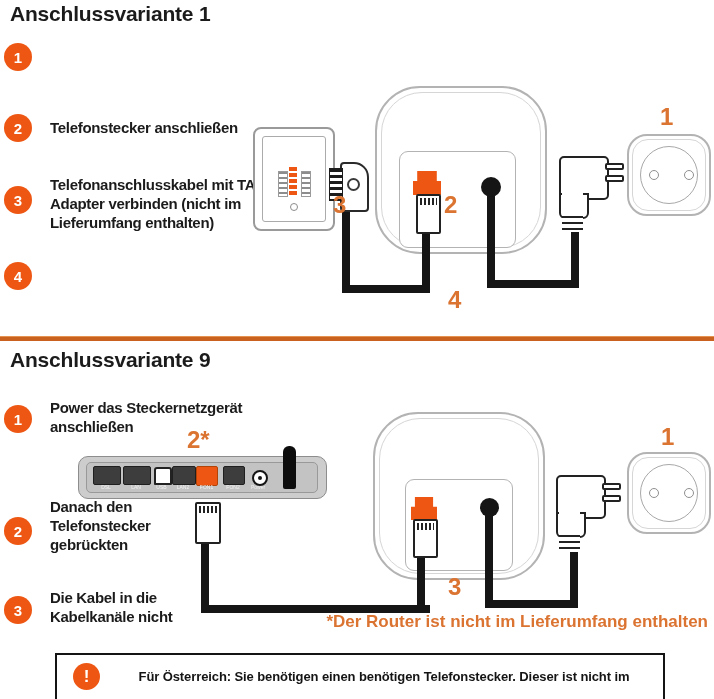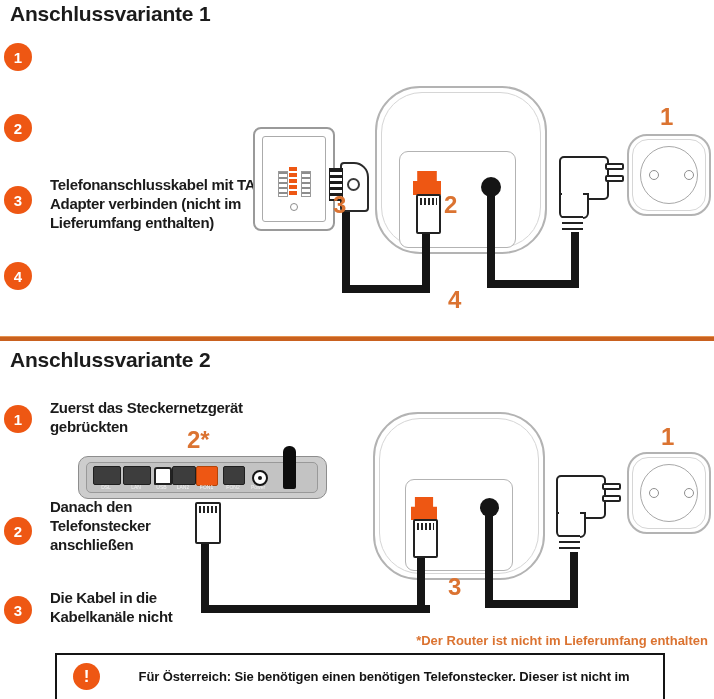--- a/index.html
+++ b/index.html
@@ -50,37 +50,38 @@
   .router-body{position:absolute;left:78px;top:456px;width:247px;height:41px;background:#cdcdcd;border:1.5px solid #8d8d8d;border-radius:10px;}
   .router-panel{position:absolute;left:86px;top:462px;width:230px;height:29px;background:#c3c3c3;border:1px solid #999;border-radius:5px;}
   .port{position:absolute;background:#3d3d3d;border:1px solid #1f1f1f;border-radius:2px;z-index:4;}
   .port.orange{background:var(--accent);border-color:#b34408;}
   .usb-port{position:absolute;background:#fff;border:2px solid #222;border-radius:3px 3px 1px 1px;z-index:4;}
   .port-label{position:absolute;font-size:5px;color:#f2f2f2;text-align:center;z-index:4;letter-spacing:0;}
   .pjack{position:absolute;width:12px;height:12px;border:2px solid #151515;border-radius:50%;background:#fff;z-index:4;}
   .pjack::after{content:"";position:absolute;left:4px;top:4px;width:4px;height:4px;background:#151515;border-radius:50%;}
   .antenna{position:absolute;left:283px;top:446px;width:13px;height:43px;background:#0d0d0d;border-radius:6px 6px 2px 2px;z-index:5;}
   .divider{position:absolute;left:0;top:336px;width:714px;height:4px;background:var(--divider);border-top:1px solid #e5914f;}
-  .footnote{position:absolute;right:6px;top:633px;font-size:13px;font-weight:600;color:var(--label-orange);}
+  .footnote{position:absolute;right:6px;top:612px;font-size:17px;font-weight:600;color:var(--label-orange);}
   .notice{position:absolute;left:55px;top:653px;width:606px;height:44px;border:2px solid #141414;background:#fff;}
   .notice-icon{position:absolute;left:16px;top:8px;width:27px;height:27px;border-radius:50%;background:var(--accent);
         color:#fff;font-size:17px;font-weight:700;display:flex;align-items:center;justify-content:center;}
   .notice-text{position:absolute;left:50px;right:2px;top:0;bottom:0;display:flex;flex-direction:column;justify-content:center;
         align-items:center;font-size:13px;font-weight:700;line-height:1.45;white-space:nowrap;color:#141414;letter-spacing:-0.1px;}
 </style>
 </head>
 <body>
 
 <div class="page">
 
   <div class="title" style="left:10px;top:2px">Anschlussvariante 1</div>
 
   <div class="step-circle" style="left:4px;top:43px">1</div>
 
   <div class="step-circle" style="left:4px;top:114px">2</div>
+  <div class="step-text" style="left:50px;top:119px;width:265px">Telefonstecker anschließen</div>
 
   <div class="step-circle" style="left:4px;top:186px">3</div>
   <div class="step-text" style="left:50px;top:176px;width:228px">Telefonanschlusskabel mit TAE-Adapter verbinden (nicht im Lieferumfang enthalten)</div>
 
   <div class="step-circle" style="left:4px;top:262px">4</div>
 
   <div class="tae-socket">
     <div class="tae-inner">
       <div class="slot gray" style="left:15px;top:34px"></div>
       <div class="slot orange" style="left:26px;top:30px"></div>
@@ -125,24 +126,24 @@
   <div class="outlet" style="left:627px;top:134px">
     <div class="face"></div>
     <div class="hole" style="left:20px;top:34px"></div>
     <div class="hole" style="left:55px;top:34px"></div>
   </div>
   <div class="num-label" style="left:660px;top:103px">1</div>
   <div class="num-label" style="left:448px;top:286px">4</div>
 
   <div class="divider"></div>
 
-  <div class="title" style="left:10px;top:348px">Anschlussvariante 2</div>
+  <div class="title" style="left:10px;top:348px">Anschlussvariante 9</div>
 
   <div class="step-circle" style="left:4px;top:405px">1</div>
-  <div class="step-text" style="left:50px;top:399px;width:228px">Zuerst das Steckernetzgerät gebrückten</div>
+  <div class="step-text" style="left:50px;top:399px;width:228px">Power das Steckernetzgerät anschließen</div>
 
   <div class="num-label" style="left:187px;top:426px">2*</div>
 
   <div class="router-body"></div>
   <div class="router-panel"></div>
   <div class="port" style="left:93px;top:466px;width:26px;height:17px"></div>
   <div class="port" style="left:123px;top:466px;width:26px;height:17px"></div>
   <div class="usb-port" style="left:154px;top:467px;width:14px;height:14px"></div>
   <div class="port" style="left:172px;top:466px;width:22px;height:17px"></div>
   <div class="port orange" style="left:196px;top:466px;width:20px;height:18px"></div>
@@ -155,21 +156,21 @@
   <div class="port-label" style="left:218px;top:484px;width:30px">FON2</div>
   <div class="pjack" style="left:252px;top:470px"></div>
   <div class="port-label" style="left:243px;top:484px;width:30px">Power</div>
   <div class="antenna"></div>
 
   <div class="rj-plug" style="left:195px;top:502px;width:22px;height:38px">
     <div class="pins"></div>
   </div>
 
   <div class="step-circle" style="left:4px;top:517px">2</div>
-  <div class="step-text" style="left:50px;top:498px;width:135px">Danach den Telefonstecker anschließen</div>
+  <div class="step-text" style="left:50px;top:498px;width:135px">Danach den Telefonstecker gebrückten</div>
 
   <div class="cable" style="left:201px;top:537px;width:8px;height:76px"></div>
   <div class="cable" style="left:201px;top:605px;width:229px;height:8px"></div>
   <div class="cable" style="left:417px;top:551px;width:8px;height:62px"></div>
 
   <div class="base" style="left:373px;top:412px"></div>
   <div class="panel" style="left:405px;top:479px;width:106px;height:90px"></div>
   <div class="rj-jack" style="left:411px;top:497px;width:26px;height:23px"></div>
   <div class="rj-plug" style="left:413px;top:519px;width:21px;height:35px">
     <div class="pins"></div>

